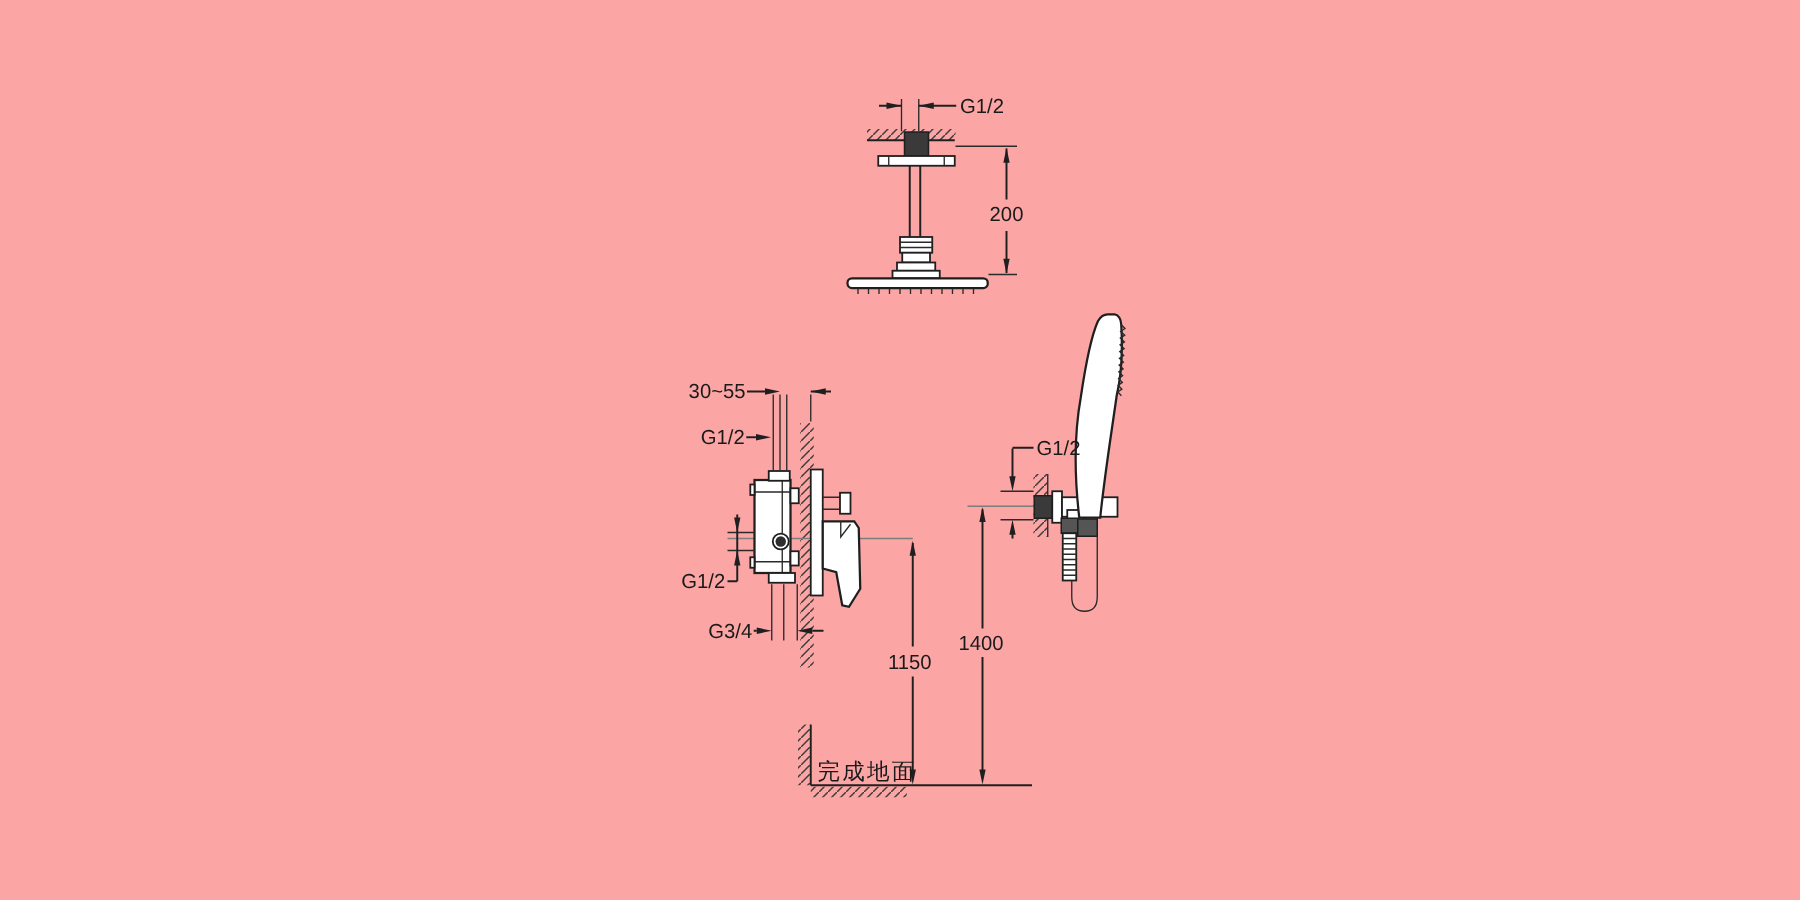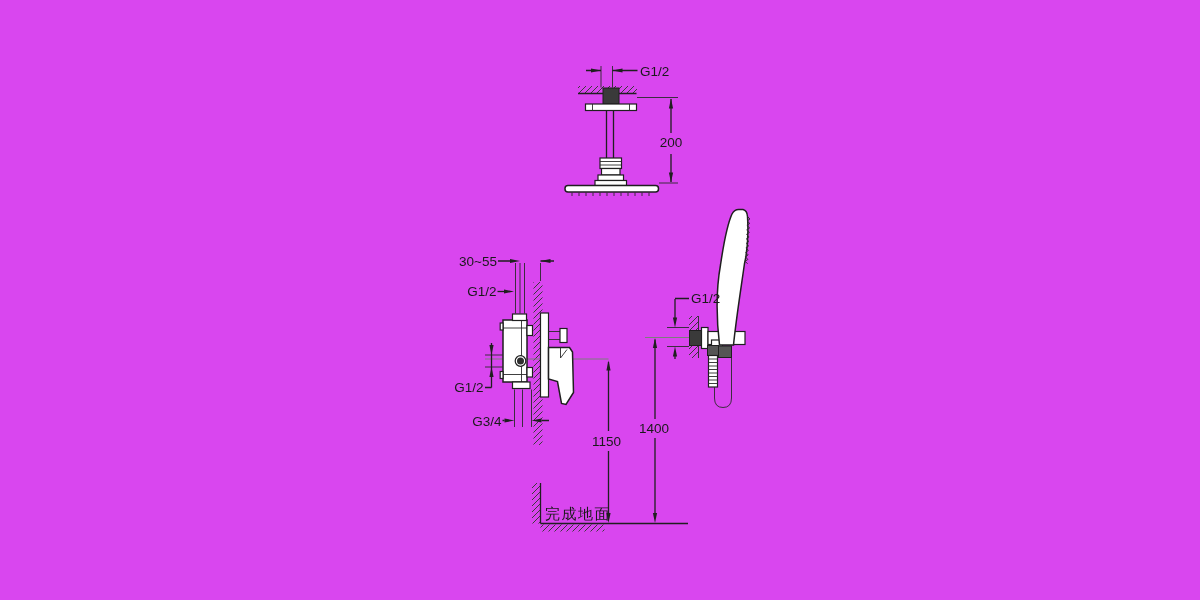--- a/index.html
+++ b/index.html
@@ -1,16 +1,16 @@
 <!DOCTYPE html>
 <html><head>
 <meta charset="utf-8">
 <style>
   html,body{margin:0;padding:0;background:#fff;}
-  .frame{position:relative;width:1200px;height:600px;background:#d946ef;overflow:hidden;}
+  .frame{position:relative;width:1200px;height:600px;background:#fca5a5;overflow:hidden;}
   svg{display:block;}
   .ln{stroke:#1f1f1f;stroke-width:1.3;fill:none;stroke-linecap:butt;}
   .thin{stroke:#2a2a2a;stroke-width:0.9;fill:none;}
   .comp{stroke:#1f1f1f;stroke-width:1.5;fill:#ffffff;}
   .comp2{stroke:#1f1f1f;stroke-width:1.2;fill:#ffffff;}
   .dark{stroke:#1f1f1f;stroke-width:1;fill:#3a3a3a;}
   .nut{stroke:#1f1f1f;stroke-width:1;fill:#555555;}
   .arr{fill:#1f1f1f;stroke:none;}
   .cl{stroke:#7d7d7d;stroke-width:1;fill:none;}
   .dim{font-family:"Liberation Sans","DejaVu Sans",sans-serif;font-size:13.5px;fill:#1a1a1a;}

